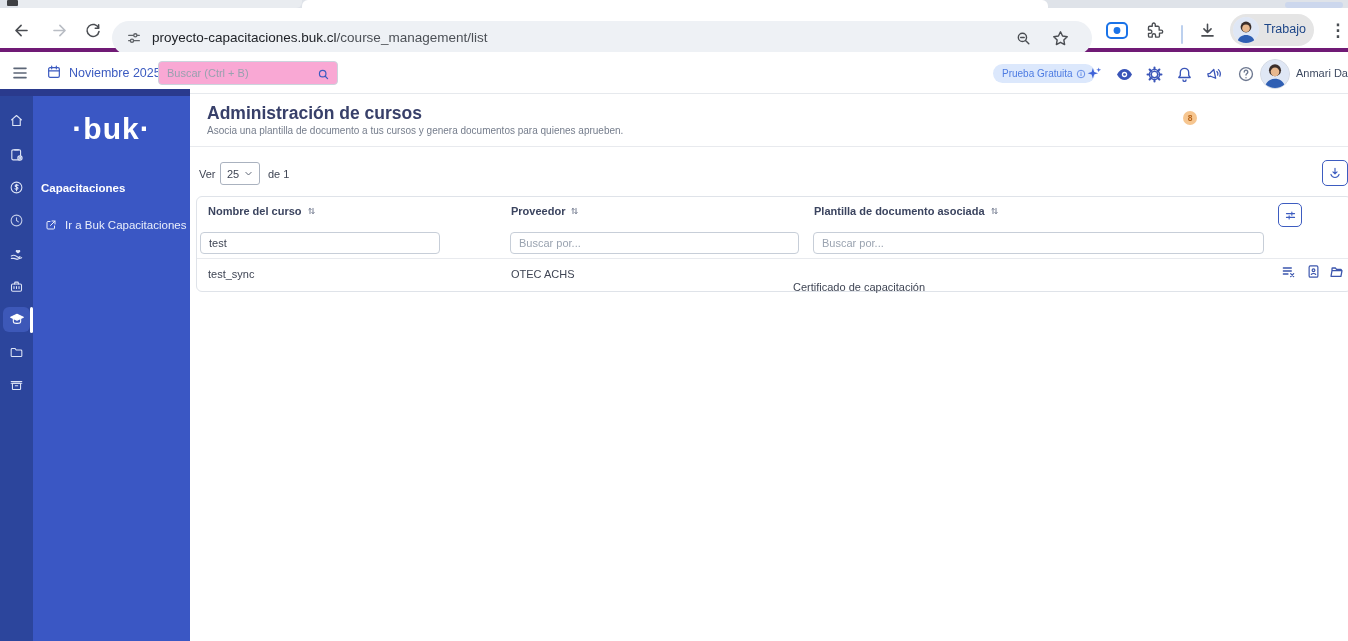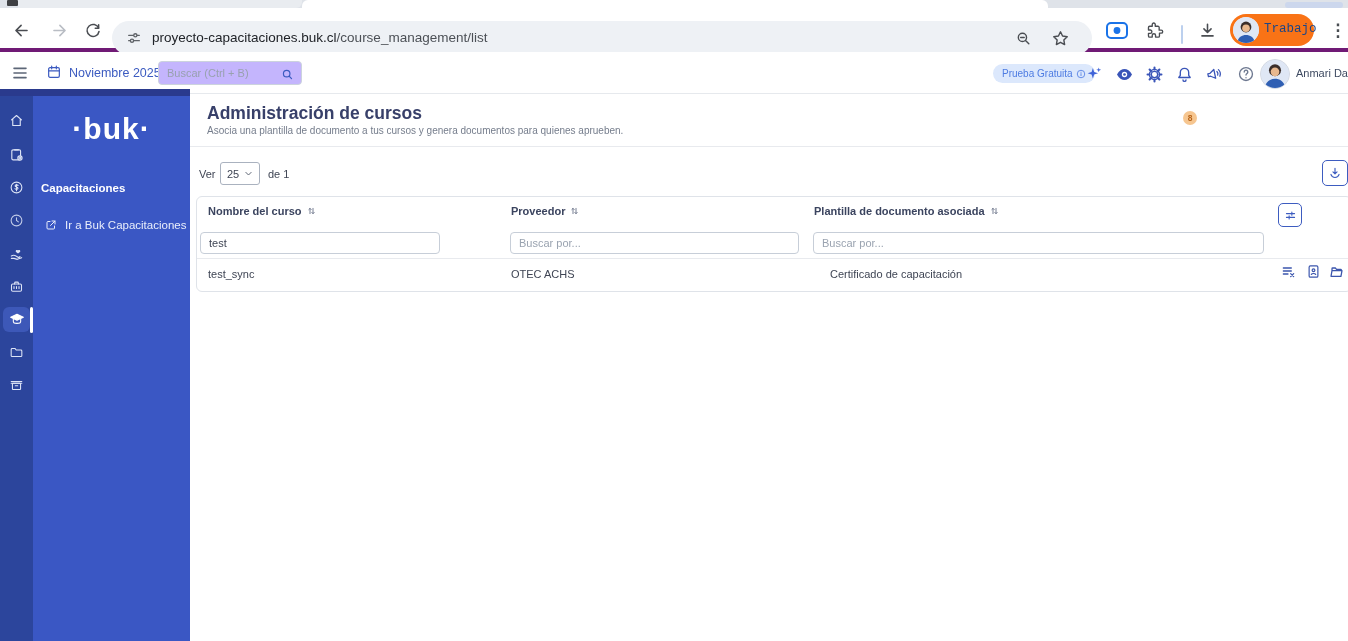--- a/index.html
+++ b/index.html
@@ -15,21 +15,21 @@
 
   
   .browserbar { left:0; top:8px; width:1348px; height:44px; background:#fff; border-bottom:4px solid #701a75; }
   .urlpill { left:112px; top:13px; width:980px; height:34px; background:#eef1f5; border-radius:17px; }
   .urltext { font-size:13.5px; color:#202328; white-space:nowrap; }
   .urlpath { color:#4c5056; }
 
   
   .appbar { left:0; top:52px; width:1348px; height:42px; background:#fff; border-bottom:1px solid #e6e9ed; }
   .monthlabel { font-size:12.5px; color:#3c5bc0; font-weight:500; }
-  .searchbox { left:158px; top:61px; width:144px; height:24px; border:1px solid #ccd3dd; border-radius:4px; background:#c4b5fd; }
+  .searchbox { left:158px; top:61px; width:180px; height:24px; border:1px solid #ccd3dd; border-radius:4px; background:#f9a8d4; }
   .searchbox input { border:0; outline:none; background:transparent; width:140px; height:100%; padding:0 8px; font-size:11px; color:#3f4554; font-family:"Liberation Sans",sans-serif; }
   .searchbox input::placeholder { color:#98a1af; }
   .trialpill { height:19px; background:#dce8fc; border-radius:10px; display:flex; align-items:center; gap:3px; padding:0 9px; font-size:10px; color:#4e7ce2; white-space:nowrap; }
   .badge8 { left:1183px; top:59px; width:14px; height:14px; border-radius:50%; background:#f6c690; color:#b9661c; font-size:8.5px; font-weight:bold; display:flex; align-items:center; justify-content:center; }
   .username { font-size:11px; color:#3e4a61; white-space:nowrap; }
 
   
   .navstrip { left:0; top:89px; width:190px; height:7px; background:#2a3a8d; }
   .rail { left:0; top:96px; width:33px; height:545px; background:#2c459c; }
   .railitem { width:33px; height:26px; display:flex; align-items:center; justify-content:center; color:#dde4f6; }
@@ -120,21 +120,21 @@
           <path d="M19.8 12.2h-2.3V8.6c0-.9-.7-1.6-1.6-1.6h-3.6V4.7a2 2 0 0 0-4 0V7H4.9c-.9 0-1.6.7-1.6 1.6v3.4h2.3a2.2 2.2 0 0 1 0 4.4H3.3v3.4c0 .9.7 1.6 1.6 1.6h3.4v-2.3a2.2 2.2 0 0 1 4.4 0v2.3h3.6c.9 0 1.6-.7 1.6-1.6v-3.6h2.3a2 2 0 0 0 0-4z" transform="scale(0.95)"></path>
         </svg>
     </div>
     <div class="abs" style="left:1181px;top:17px;width:2px;height:19px;background:#bcd0ee;border-radius:1px;"></div>
     <div class="abs ic" style="left:1196px;top:11px;width:22px;height:22px;">
       <svg width="19" height="19" viewBox="0 0 24 24" fill="none" stroke="#4a4d52" stroke-width="2" stroke-linecap="round" stroke-linejoin="round">
           <path d="M12 4v10M7.5 10L12 14.5 16.5 10M5 18.8h14"></path>
         </svg>
     </div>
 
-    <div class="abs" style="left:1230px;top:6px;width:84px;height:32px;background:#f97316;border-radius:16px;font-family:Liberation Mono, monospace;">
+    <div class="abs" style="left:1230px;top:6px;width:84px;height:32px;background:#e5e5e5;border-radius:16px;">
       <div class="abs" style="left:3px;top:3px;width:26px;height:26px;border-radius:50%;background:#e8eaf6;overflow:hidden;">
         <svg width="26" height="26" viewBox="0 0 26 26">
             <circle cx="13" cy="13" r="13" fill="#dfe7f5"></circle>
             <circle cx="13" cy="10" r="5.4" fill="#3a2e2a"></circle>
             <circle cx="13" cy="11.3" r="3.8" fill="#e8b88e"></circle>
             <path d="M4 26c1-6 5-8 9-8s8 2 9 8z" fill="#2f5fb3"></path>
           </svg>
       </div>
       <div class="abs" style="left:34px;top:8px;font-size:12.5px;color:#1c4587;font-weight:500;">Trabajo</div>
     </div>
@@ -350,21 +350,21 @@
 
     <input class="filterinput" style="left: 3px; width: 240px;" value="test" placeholder="Buscar por...">
     <input class="filterinput" style="left: 313px; width: 289px;" placeholder="Buscar por...">
     <input class="filterinput" style="left: 616px; width: 451px;" placeholder="Buscar por...">
 
     <div class="rowdiv"></div>
 
     <div>
       <div class="cell" style="left:11px;">test_sync</div>
       <div class="cell" style="left:314px;">OTEC ACHS</div>
-      <div class="cell" style="left:633px;">Certificado de capacitación</div>
+      <div class="cell" style="left:596px;margin-top:13px;">Certificado de capacitación</div>
 
       <div class="rowicon" style="left:1084px;">
         <svg width="16" height="16" viewBox="0 0 24 24" fill="none" stroke="#3b55ad" stroke-width="1.9" stroke-linecap="round">
             <path d="M3.5 6h12M3.5 10.5h12M3.5 15h7"></path>
             <path d="M14.5 14.5l4.5 4.5M19 14.5L14.5 19"></path>
           </svg>
       </div>
       <div class="rowicon" style="left:1109px;">
         <svg width="15" height="15" viewBox="0 0 24 24" fill="none" stroke="#3b55ad" stroke-width="1.9" stroke-linecap="round" stroke-linejoin="round">
             <rect x="5" y="3" width="14" height="18" rx="2"></rect>

